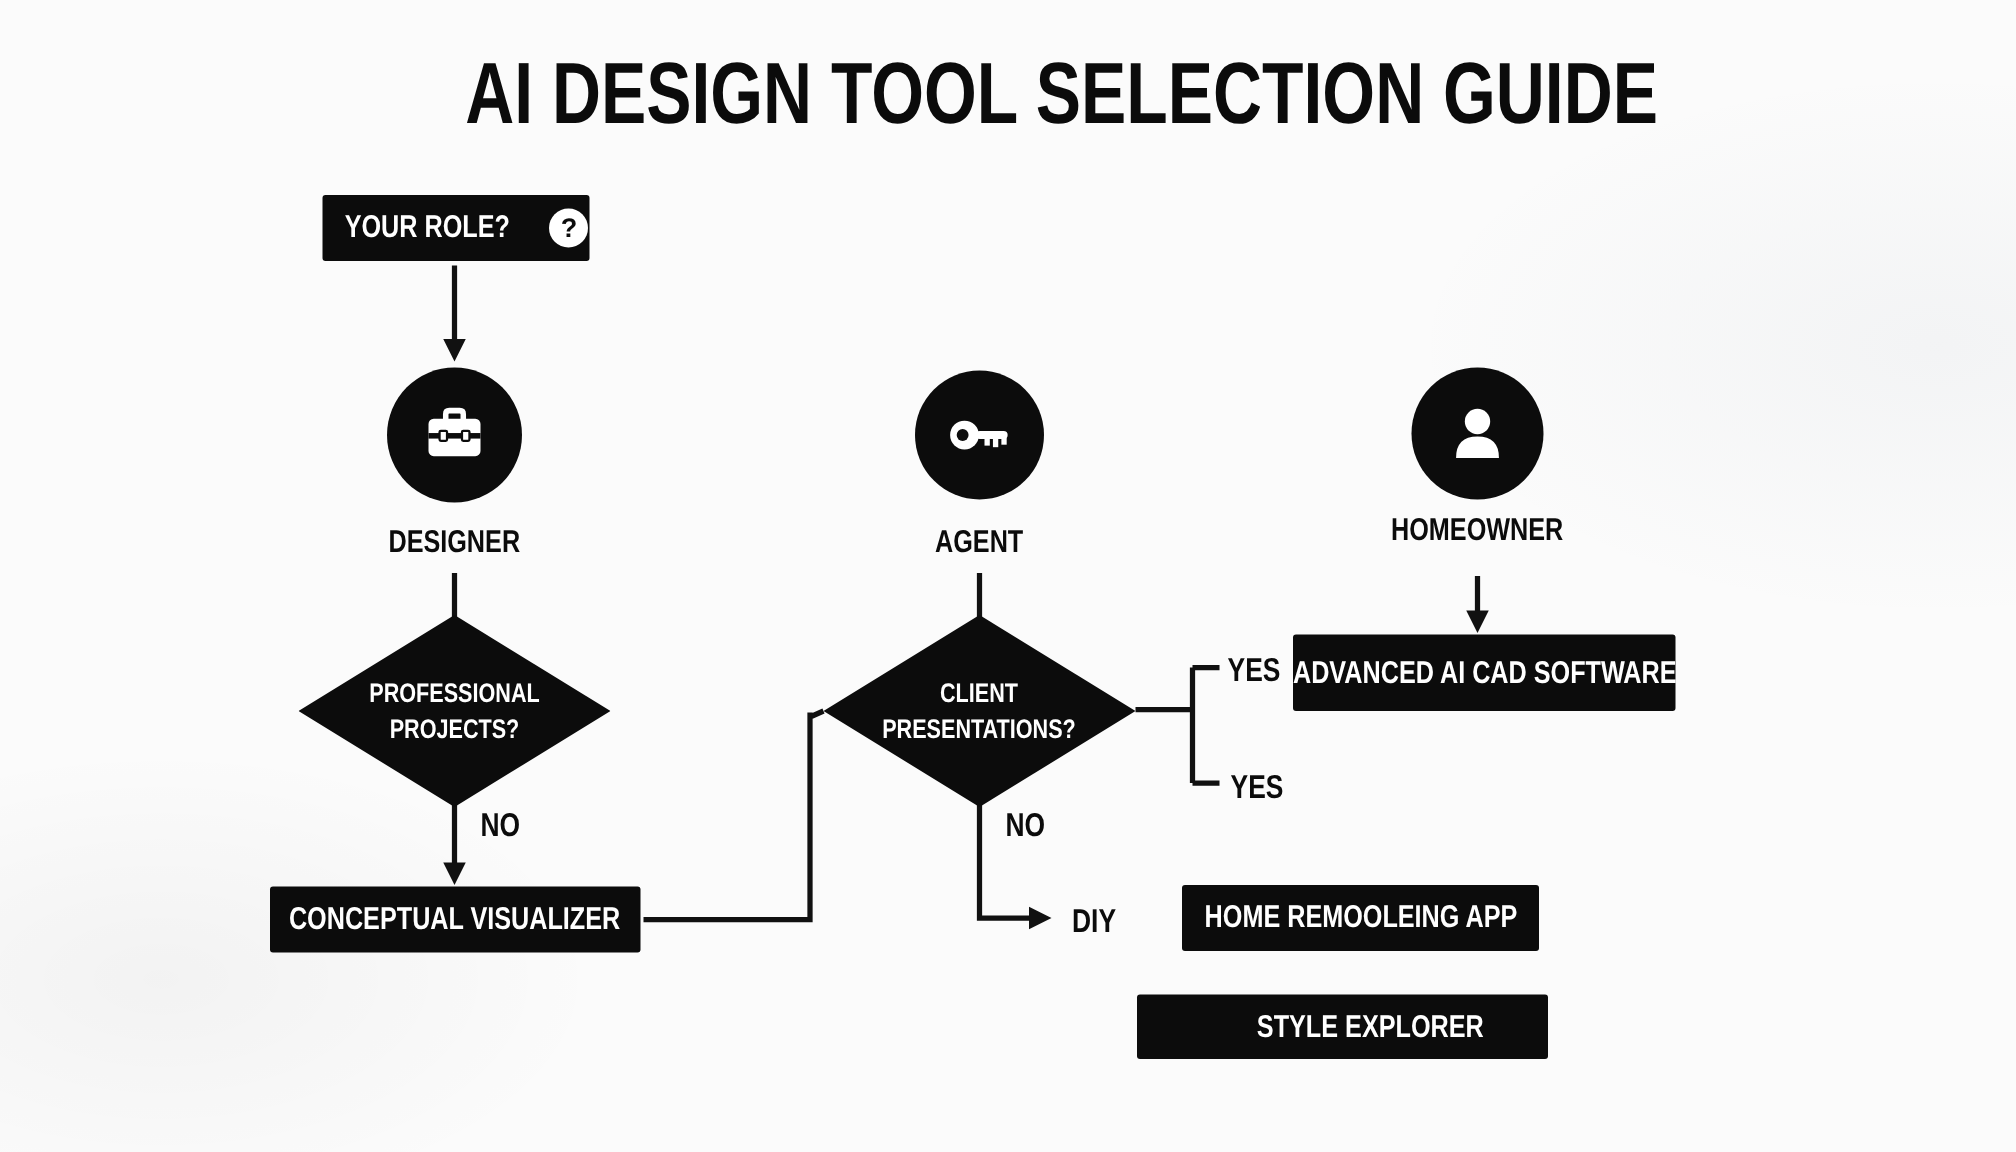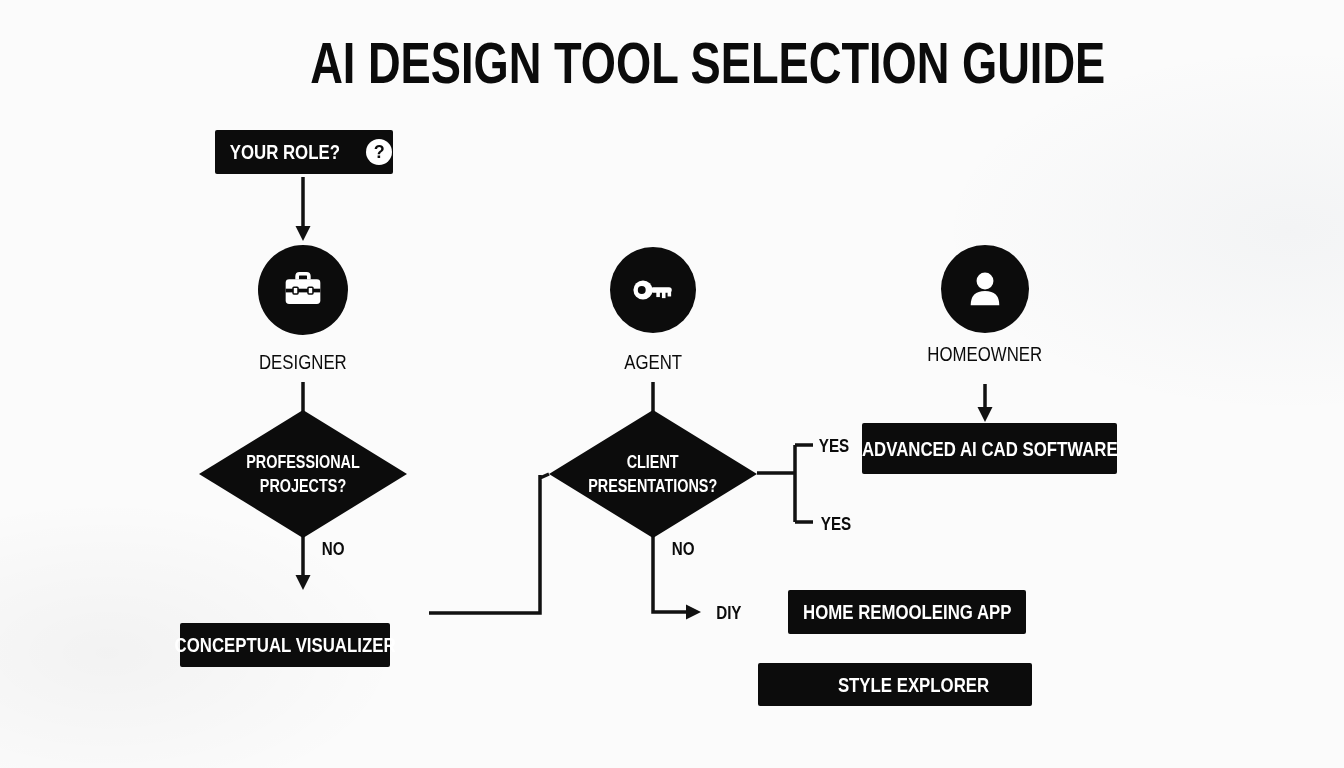--- a/index.html
+++ b/index.html
@@ -31,31 +31,31 @@
     width:26px;height:26px;border-radius:50%;background:#ffffff;color:#0c0c0c;
     display:flex;align-items:center;justify-content:center;
     font-size:18px;font-weight:bold;flex:0 0 auto;
   }
   .circle{
     position:absolute;background:#0c0c0c;border-radius:50%;
     display:flex;align-items:center;justify-content:center;
   }
   .rlabel{
     position:absolute;width:160px;text-align:center;
-    font-size:21px;font-weight:normal;color:#0b0b0b;line-height:1;
+    font-size:21px;font-weight:bold;color:#0b0b0b;line-height:1;
   }
   .diamond{
     position:absolute;width:208px;height:128px;background:#0c0c0c;
     clip-path:polygon(50% 0,100% 50%,50% 100%,0 50%);
     display:flex;align-items:center;justify-content:center;
     color:#fff;font-weight:bold;font-size:18px;text-align:center;line-height:1.35;
   }
   .outcome{font-size:21px;}
   .elabel{
-    position:absolute;font-size:19px;font-weight:bold;color:#0b0b0b;
+    position:absolute;font-size:22px;font-weight:bold;color:#0b0b0b;
     width:40px;text-align:center;line-height:1;
   }
   svg.wires{position:absolute;left:0;top:0;}
 </style>
 </head>
 <body>
 
 <div class="canvas">
 
   <svg class="wires" width="1344" height="768" viewBox="0 0 1344 768">
@@ -147,21 +147,21 @@
   <div class="elabel" style="left:814px;top:436px;">
     <span class="cond">YES</span>
   </div>
   <div class="elabel" style="left:816px;top:514px;">
     <span class="cond">YES</span>
   </div>
   <div class="elabel" style="left:709px;top:603px;">
     <span class="cond">DIY</span>
   </div>
 
-  <div class="node outcome" style="left:180px;top:591px;width:210px;height:44px;margin-top:32px;">
+  <div class="node outcome" style="left:180px;top:591px;width:247px;height:44px;">
     <span class="cond">CONCEPTUAL VISUALIZER</span>
   </div>
 
   <div class="node outcome" style="left:862px;top:423px;width:255px;height:51px;">
     <span class="cond">ADVANCED AI CAD SOFTWARE</span>
   </div>
 
 
   <div class="node outcome" style="left:788px;top:590px;width:238px;height:44px;">
     <span class="cond">HOME REMOOLEING APP</span>

